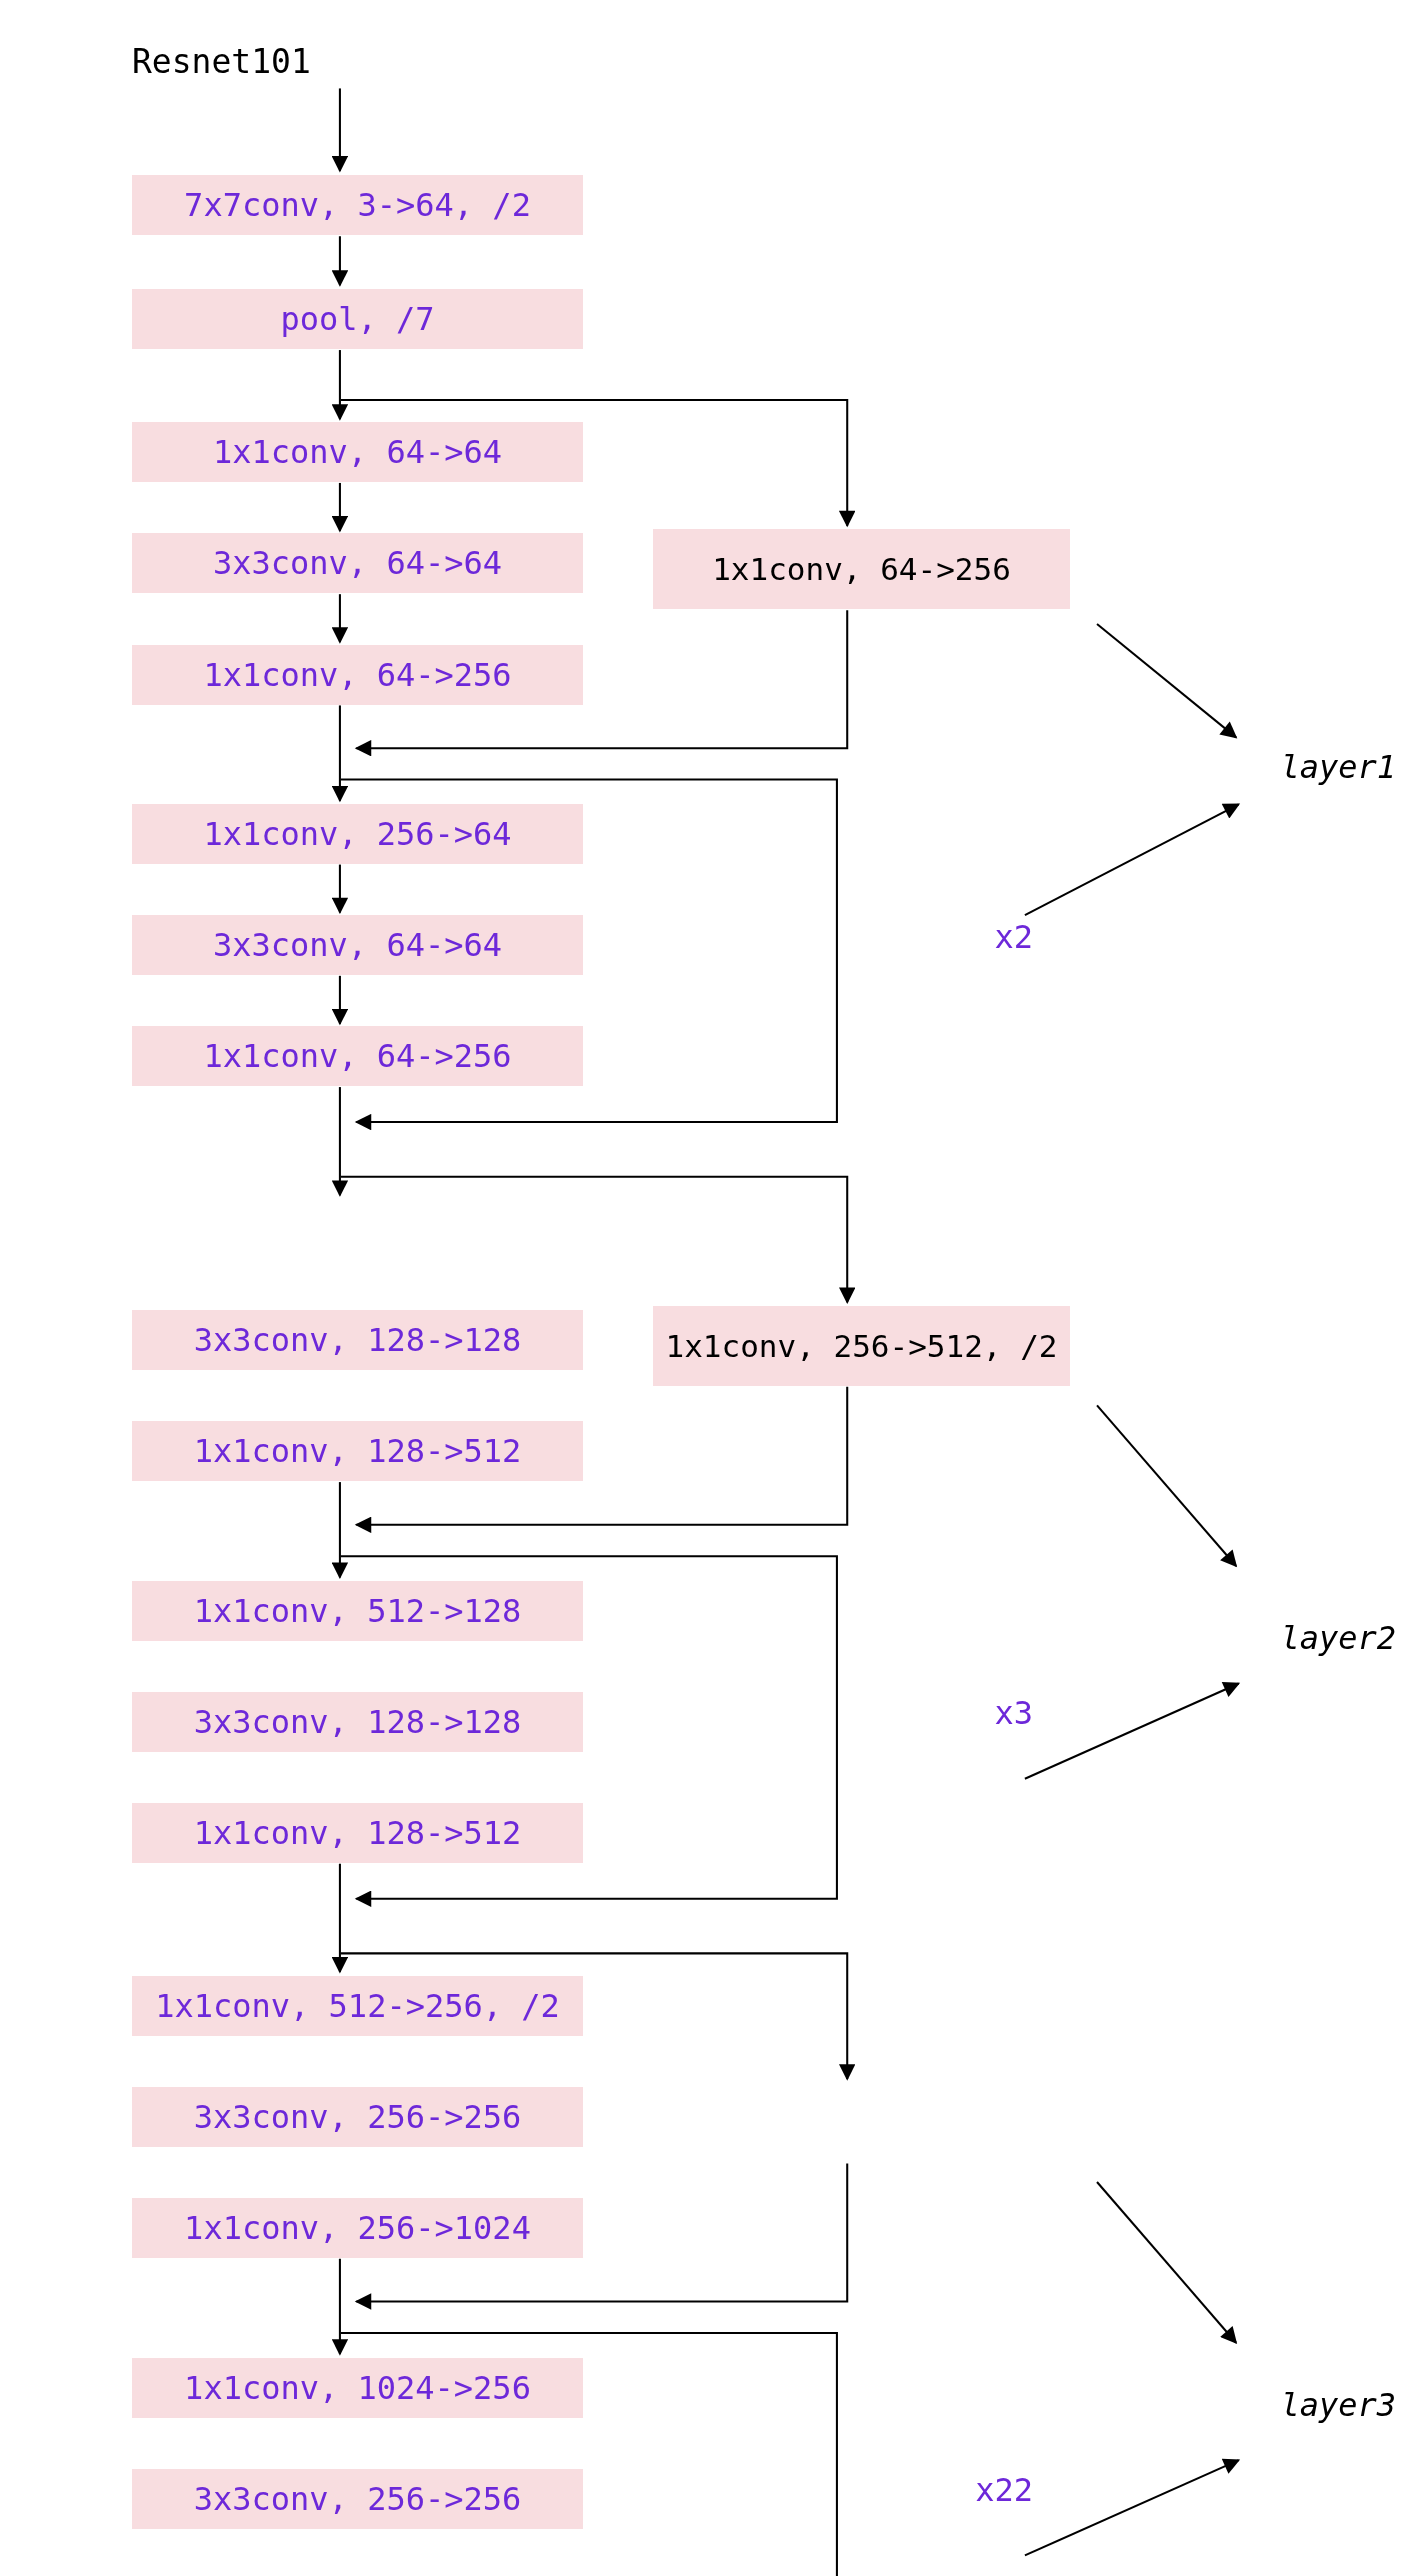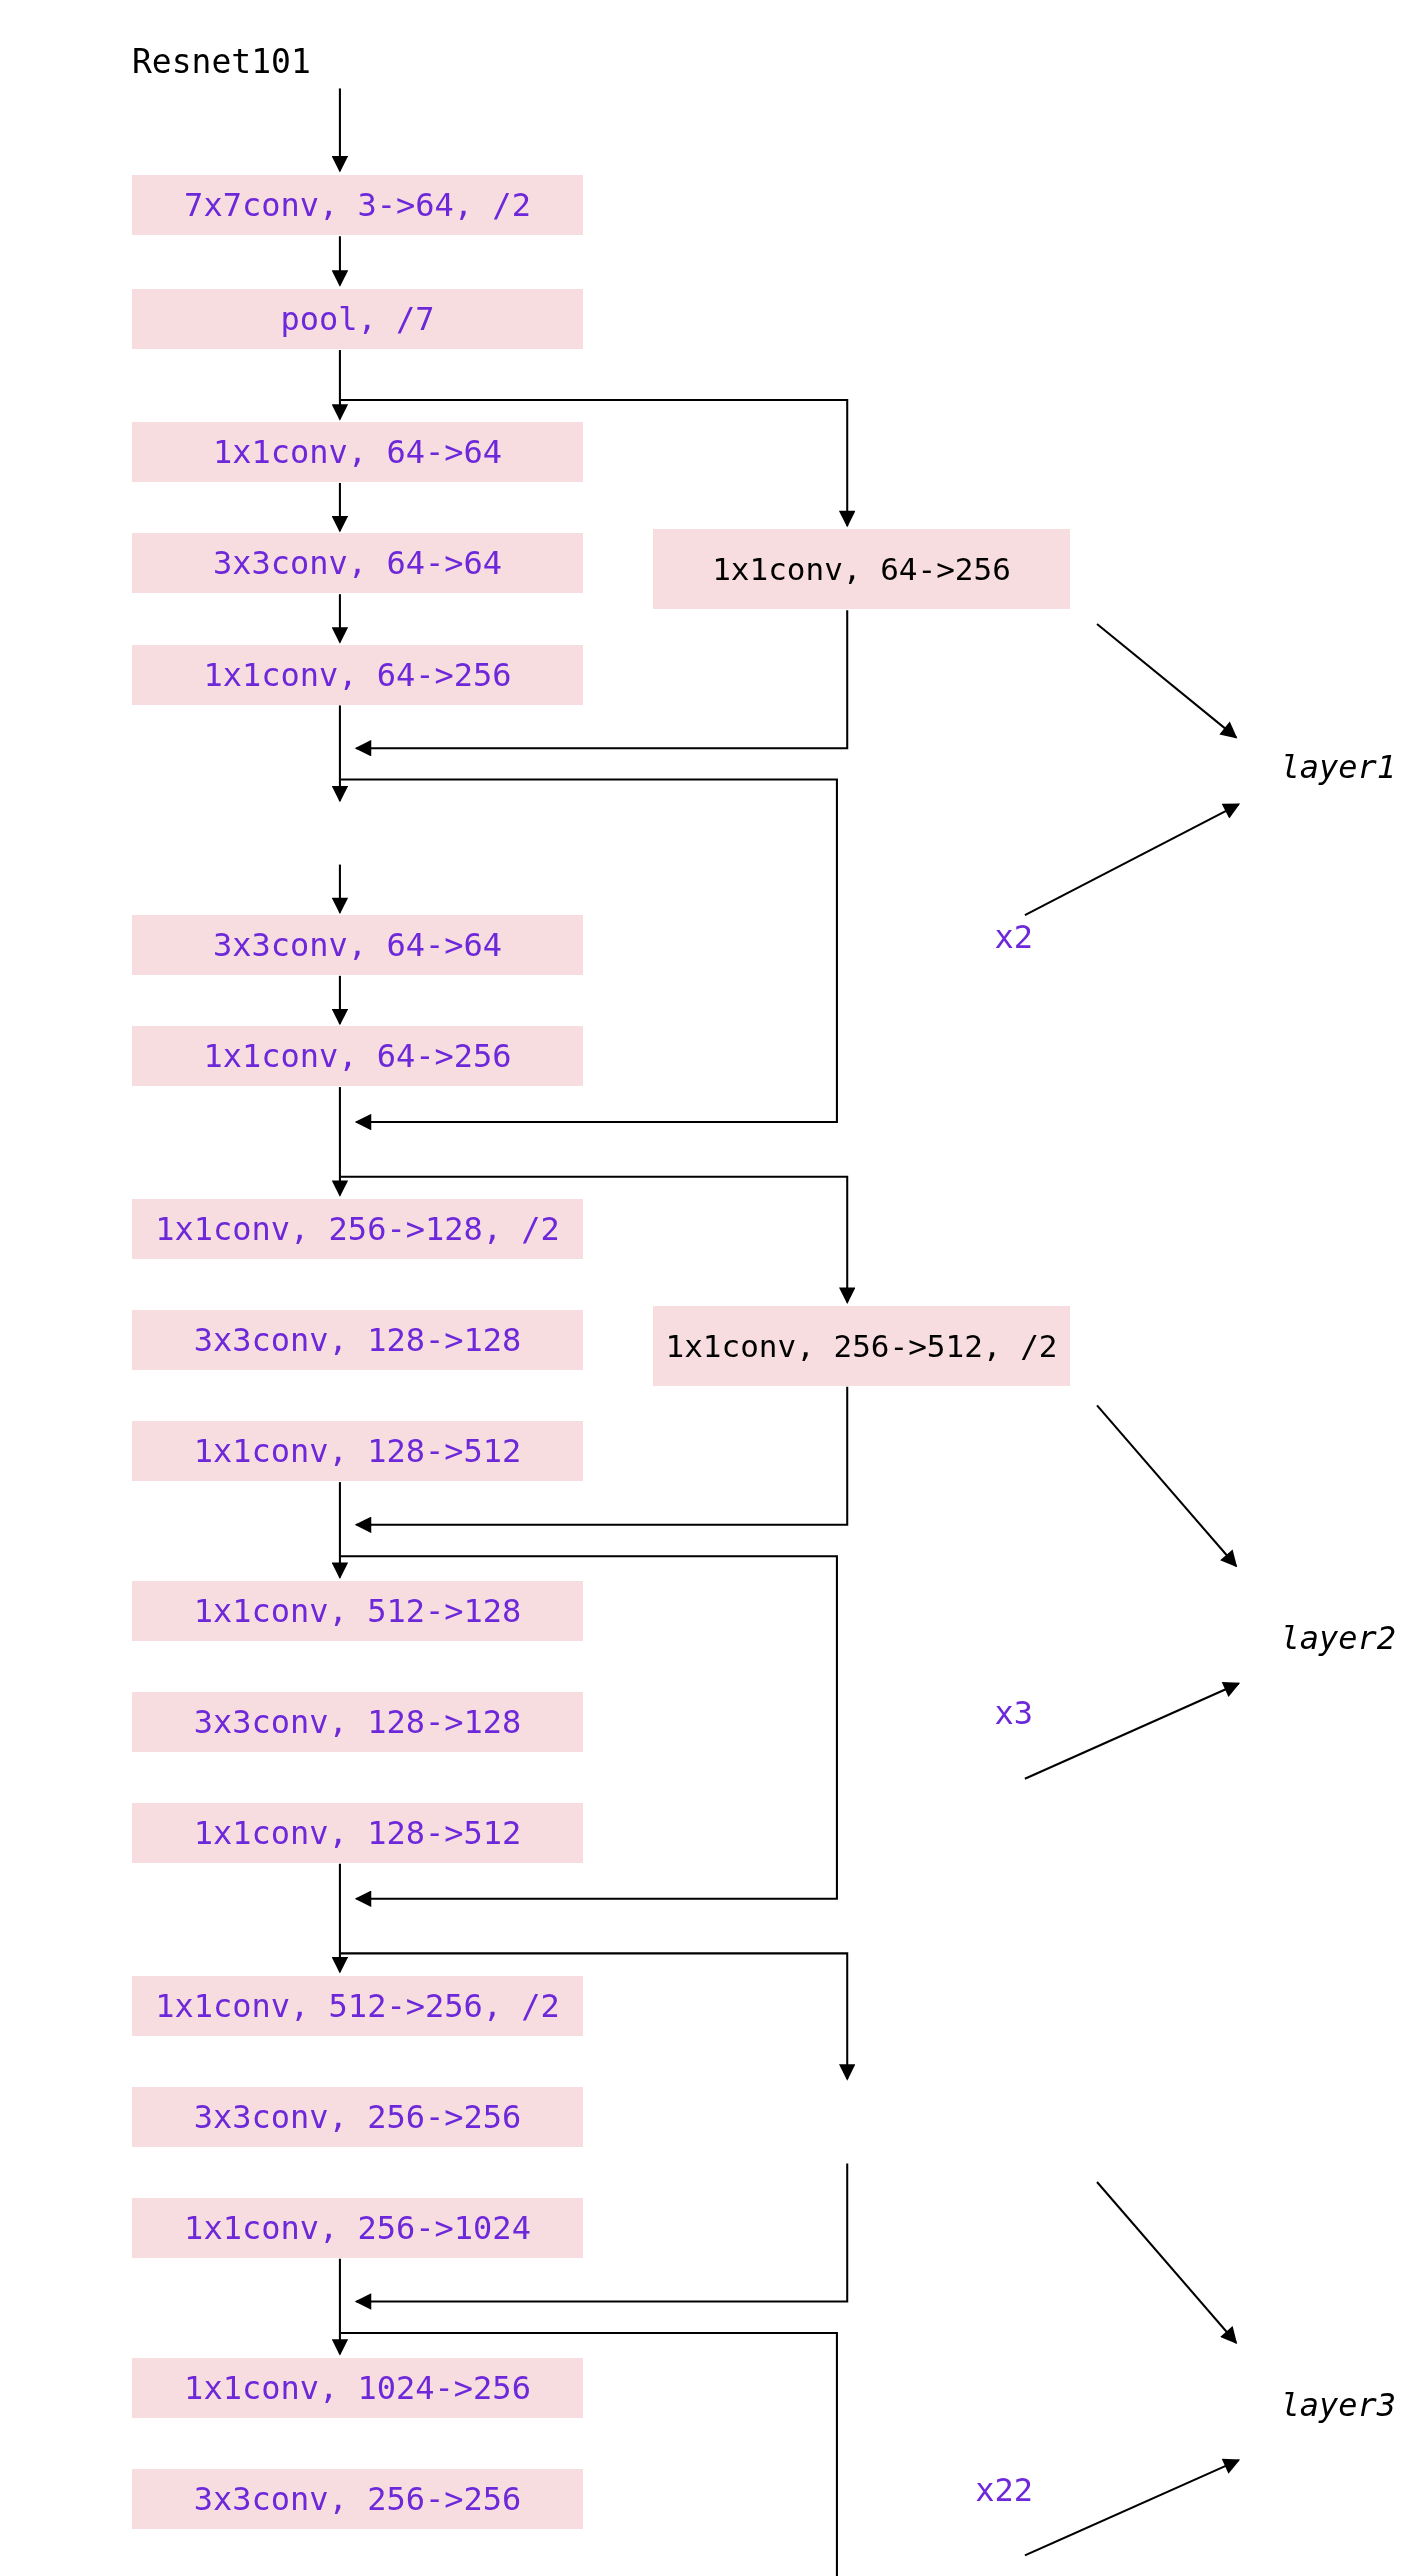--- a/index.html
+++ b/index.html
@@ -87,26 +87,26 @@
   </svg>
 
   <div class="title">Resnet101</div>
   <div class="box" style="top:175px">7x7conv, 3-&gt;64, /2</div>
   <div class="box" style="top:289px">pool, /7</div>
 
   <div class="box" style="top:422px">1x1conv, 64-&gt;64</div>
   <div class="box" style="top:533px">3x3conv, 64-&gt;64</div>
   <div class="box" style="top:645px">1x1conv, 64-&gt;256</div>
   <div class="scbox" style="top:529px">1x1conv, 64-&gt;256</div>
+  <div class="box" style="top:804px">1x1conv, 256-&gt;64</div>
   <div class="box" style="top:915px">3x3conv, 64-&gt;64</div>
   <div class="box" style="top:1026px">1x1conv, 64-&gt;256</div>
   <div class="mult" style="top:917px">x2</div>
   <div class="layerlbl" style="top:747px">layer1</div>
 
-  <div class="box" style="top:1199px">1x1conv, 256-&gt;128, /2</div>
   <div class="box" style="top:1310px">3x3conv, 128-&gt;128</div>
   <div class="box" style="top:1421px">1x1conv, 128-&gt;512</div>
   <div class="scbox" style="top:1306px">1x1conv, 256-&gt;512, /2</div>
   <div class="box" style="top:1581px">1x1conv, 512-&gt;128</div>
   <div class="box" style="top:1692px">3x3conv, 128-&gt;128</div>
   <div class="box" style="top:1803px">1x1conv, 128-&gt;512</div>
   <div class="mult" style="top:1693px">x3</div>
   <div class="layerlbl" style="top:1618px">layer2</div>
 
   <div class="box" style="top:1976px">1x1conv, 512-&gt;256, /2</div>

